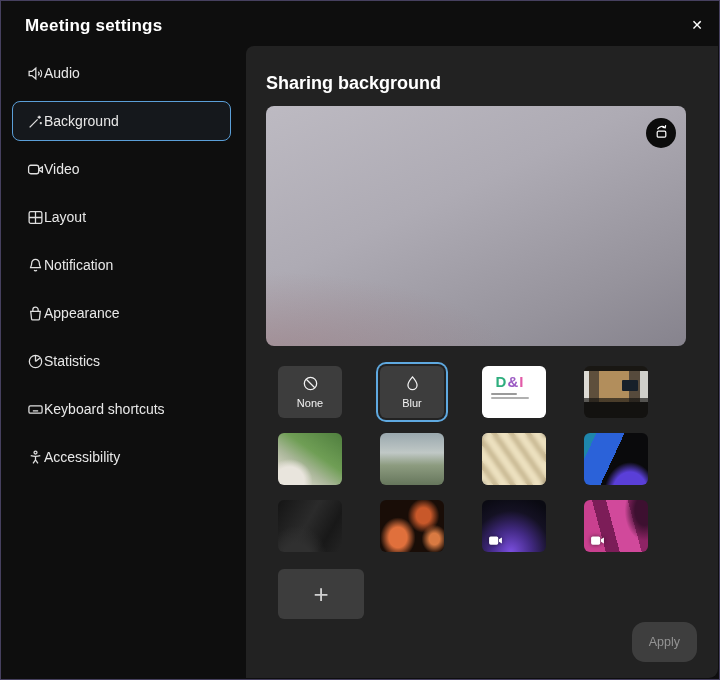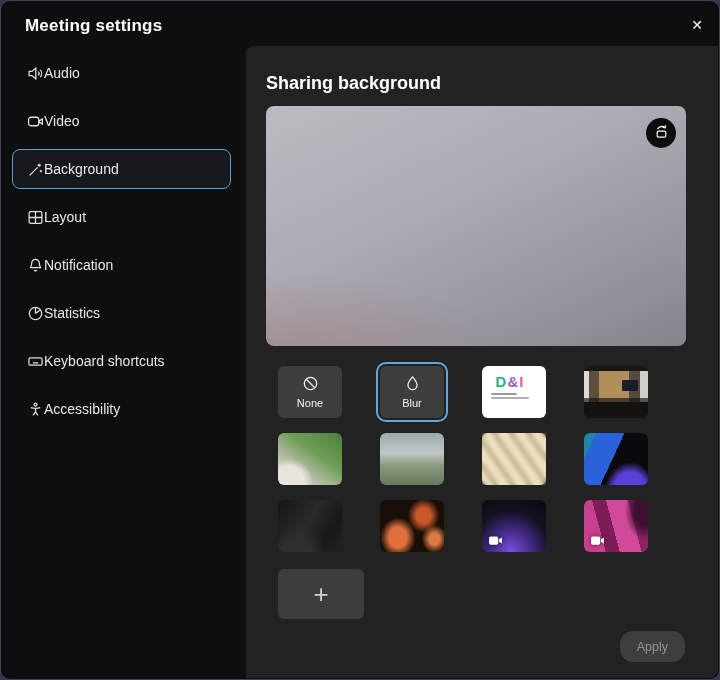--- a/index.html
+++ b/index.html
@@ -7,21 +7,21 @@
   body {
     background:#3a3550;
     font-family:"Liberation Sans", sans-serif;
     position:relative;
     overflow:hidden;
   }
   .dialog {
     position:absolute; inset:0;
     background:#0e0e0e;
     border:1px solid #46405f;
-    border-radius:10px;
+    border-radius:0;
     overflow:hidden;
   }
   
   .dialog-title {
     position:absolute; left:24px; top:15px;
     font-size:17px; font-weight:bold; color:#ffffff;
     letter-spacing:.2px;
   }
   .close-btn {
     position:absolute; right:10px; top:12px;
@@ -162,22 +162,22 @@
   .cam-badge svg { width:15px; height:11px; display:block; }
   
   .add-btn {
     position:absolute; left:32px; top:523px;
     width:86px; height:50px;
     background:#3d3d3d; border:none; border-radius:6px;
     color:#cfcfcf; font-size:26px; font-weight:300; line-height:46px;
     cursor:pointer;
   }
   .apply-btn {
-    position:absolute; right:33px; bottom:16px;
-    height:31px; padding:0 17px;
+    position:absolute; right:21px; bottom:16px;
+    height:40px; padding:0 17px;
     background:#3e3e3e; border:none; border-radius:13px;
     color:#949494; font-size:12.5px;
     cursor:default;
   }
 </style>
 </head>
 <body>
 
 <div class="dialog">
 
@@ -190,41 +190,41 @@
       <span class="nicon">
         <svg viewBox="0 0 16 16" fill="none" stroke="currentColor" stroke-width="1.2">
             <path d="M2 6h2.6L8.3 3v10L4.6 10H2z"></path>
             <path d="M10.6 6.2a2.6 2.6 0 0 1 0 3.6"></path>
             <path d="M12.4 4.6a5 5 0 0 1 0 6.8"></path>
           </svg>
       </span>
       <span>Audio</span>
     </div>
 
-    <div class="nav-item">
-      <span class="nicon">
-        <svg viewBox="0 0 16 16" fill="none" stroke="currentColor" stroke-width="1.2">
-            <rect x="1.5" y="4" width="9.5" height="8" rx="2"></rect>
-            <path d="M11 7.6l3.5-2v4.8l-3.5-2"></path>
-          </svg>
-      </span>
-      <span>Video</span>
-    </div>
-
     <div class="nav-item selected">
       <span class="nicon">
         <svg viewBox="0 0 16 16" fill="none" stroke="currentColor" stroke-width="1.2">
             <path d="M2.5 13.5L10 6"></path>
             <path d="M11.5 2.5v3M10 4h3"></path>
             <path d="M13 8.5v2M12 9.5h2"></path>
           </svg>
       </span>
       <span>Background</span>
     </div>
 
+    <div class="nav-item">
+      <span class="nicon">
+        <svg viewBox="0 0 16 16" fill="none" stroke="currentColor" stroke-width="1.2">
+            <rect x="1.5" y="4" width="9.5" height="8" rx="2"></rect>
+            <path d="M11 7.6l3.5-2v4.8l-3.5-2"></path>
+          </svg>
+      </span>
+      <span>Video</span>
+    </div>
+
 
     <div class="nav-item">
       <span class="nicon">
         <svg viewBox="0 0 16 16" fill="none" stroke="currentColor" stroke-width="1.2">
             <rect x="2" y="2.5" width="12" height="11" rx="1.5"></rect>
             <path d="M8 2.5v11M2 8h12"></path>
           </svg>
       </span>
       <span>Layout</span>
     </div>
@@ -232,20 +232,29 @@
     <div class="nav-item">
       <span class="nicon">
         <svg viewBox="0 0 16 16" fill="none" stroke="currentColor" stroke-width="1.2">
             <path d="M8 2.2a3.6 3.6 0 0 1 3.6 3.6c0 2.8 1.1 3.4 1.1 4.2H3.3c0-.8 1.1-1.4 1.1-4.2A3.6 3.6 0 0 1 8 2.2z"></path>
             <path d="M6.8 12.3a1.3 1.3 0 0 0 2.4 0"></path>
           </svg>
       </span>
       <span>Notification</span>
     </div>
 
+    <div class="nav-item">
+      <span class="nicon">
+        <svg viewBox="0 0 16 16" fill="none" stroke="currentColor" stroke-width="1.2">
+            <path d="M5.5 6V4.5a2.5 2.5 0 0 1 5 0V6"></path>
+            <path d="M3.5 6h9l-.8 7.2a1 1 0 0 1-1 .8H5.3a1 1 0 0 1-1-.8z"></path>
+          </svg>
+      </span>
+      <span>Appearance</span>
+    </div>
 
     <div class="nav-item">
       <span class="nicon">
         <svg viewBox="0 0 16 16" fill="none" stroke="currentColor" stroke-width="1.2">
             <circle cx="8" cy="8" r="5.8"></circle>
             <path d="M8 8V2.2M8 8l4.2-3.4"></path>
           </svg>
       </span>
       <span>Statistics</span>
     </div>

